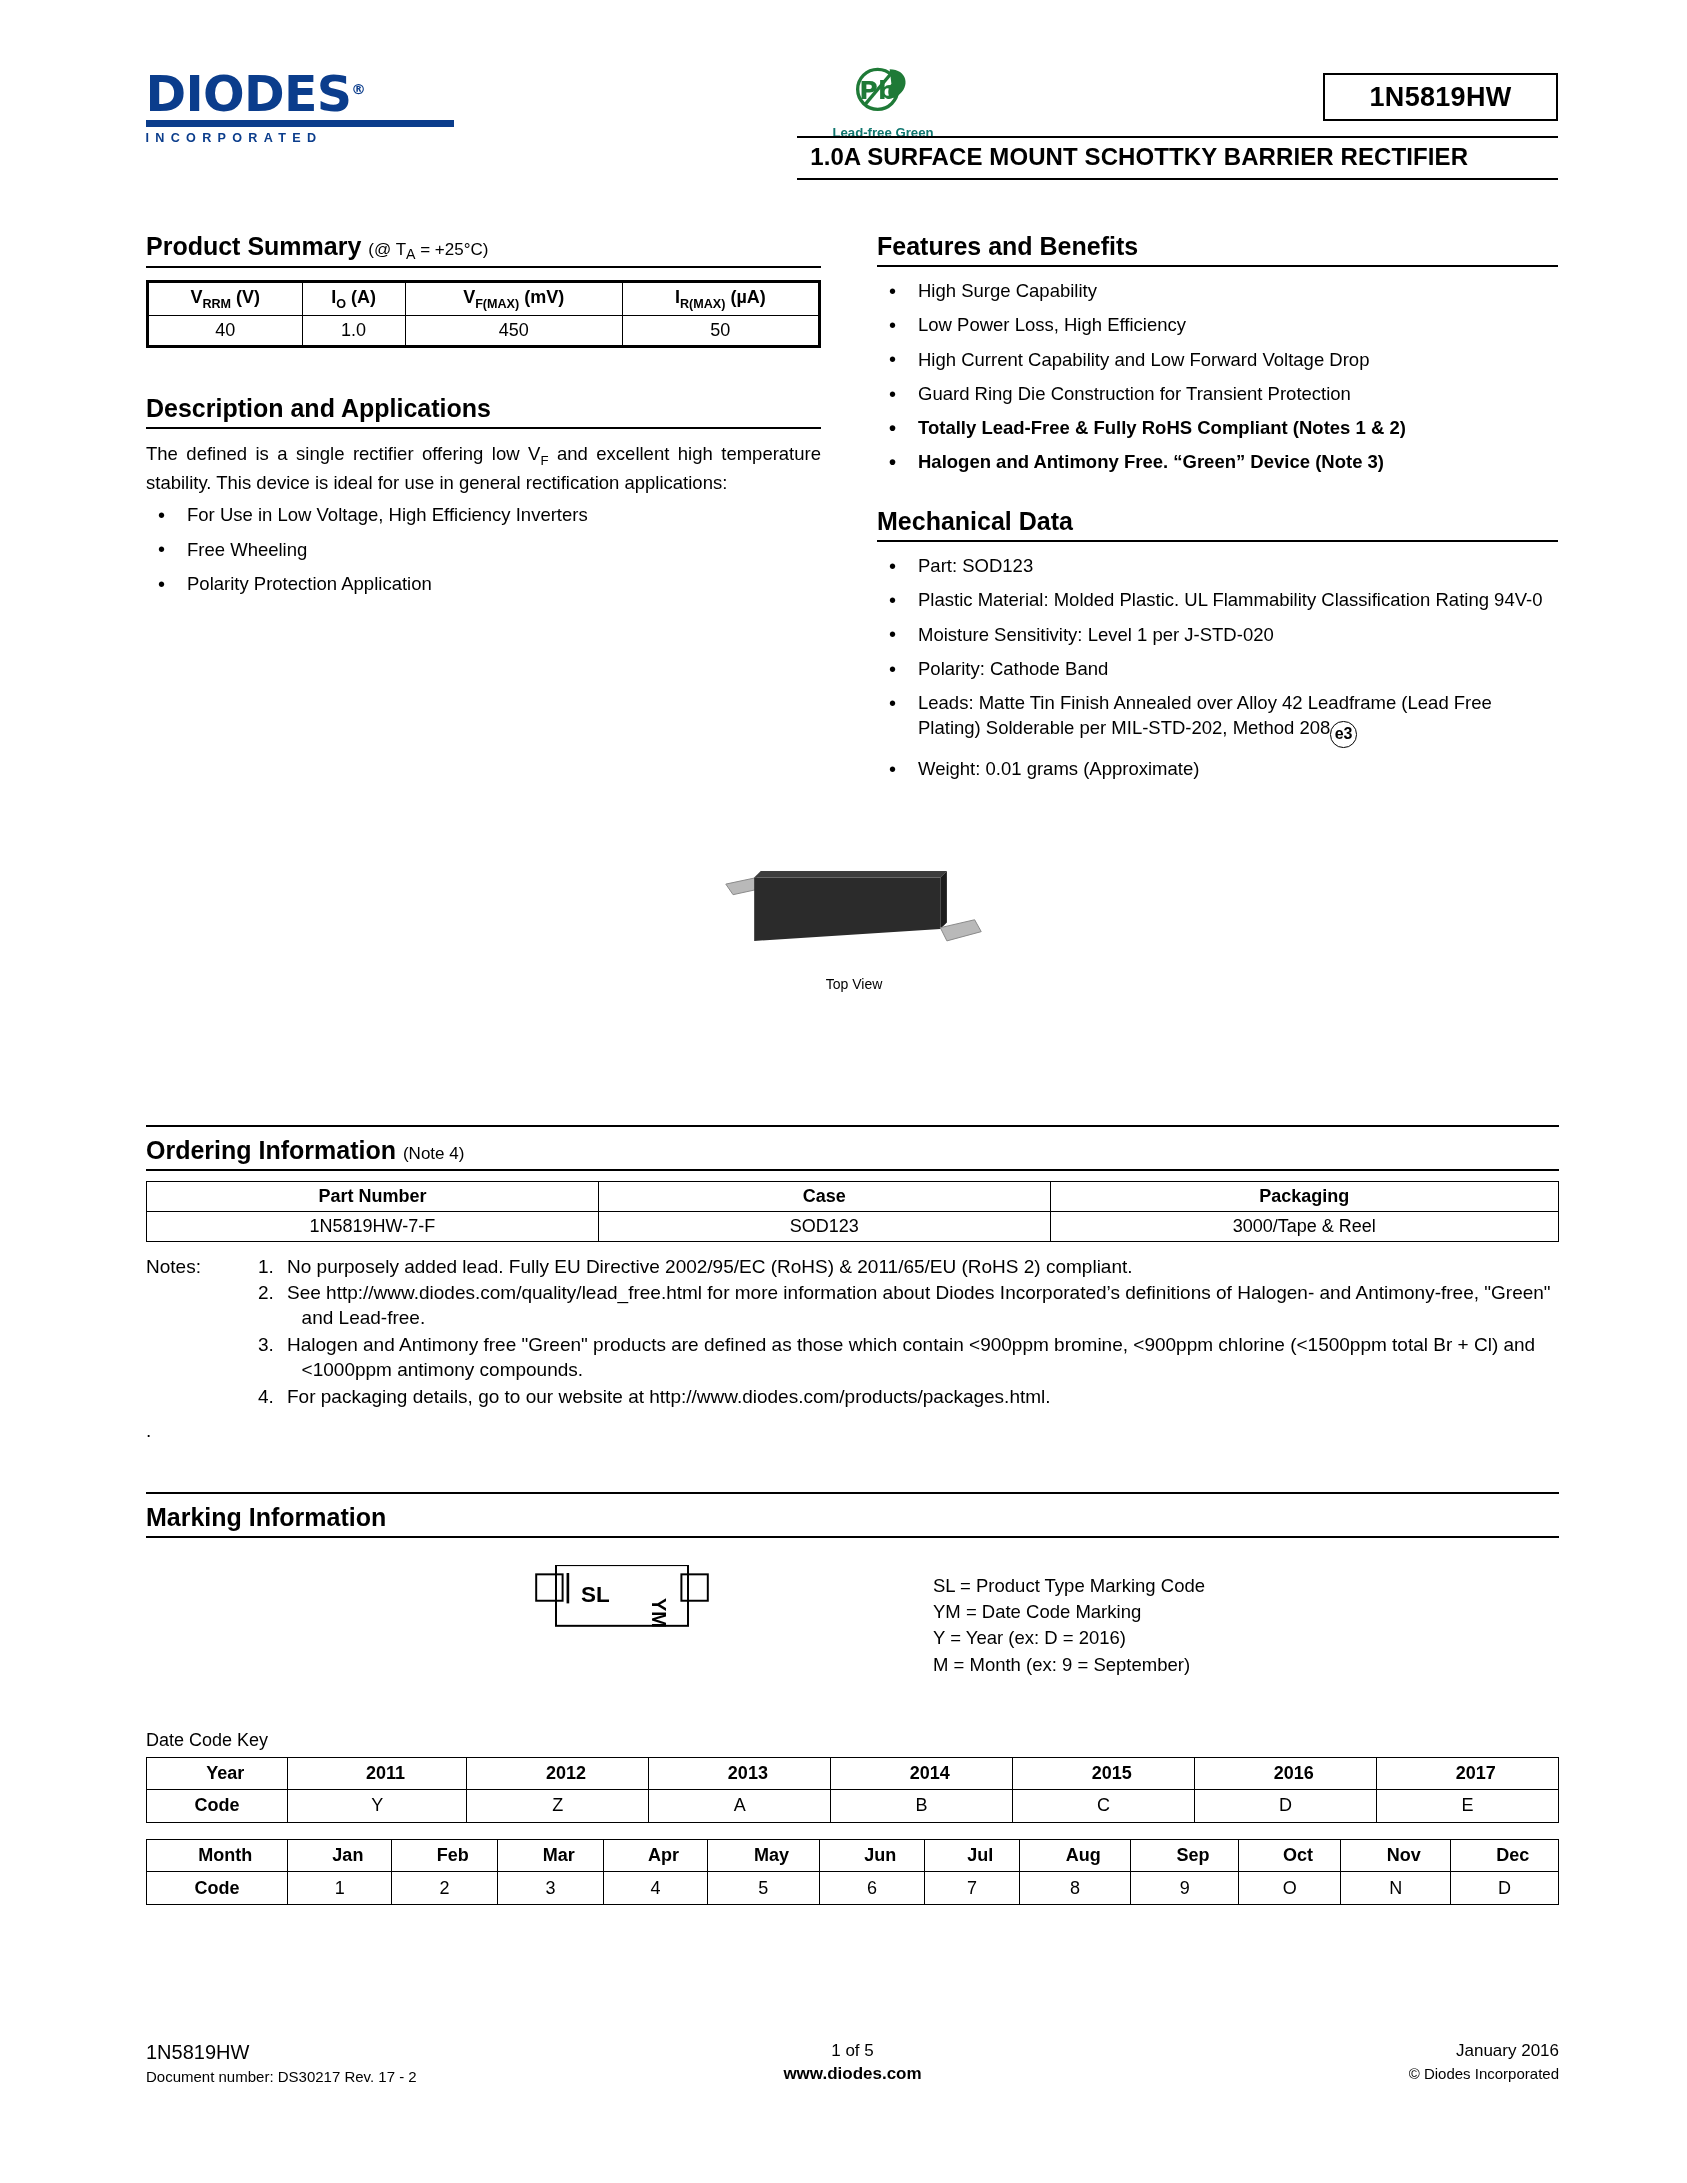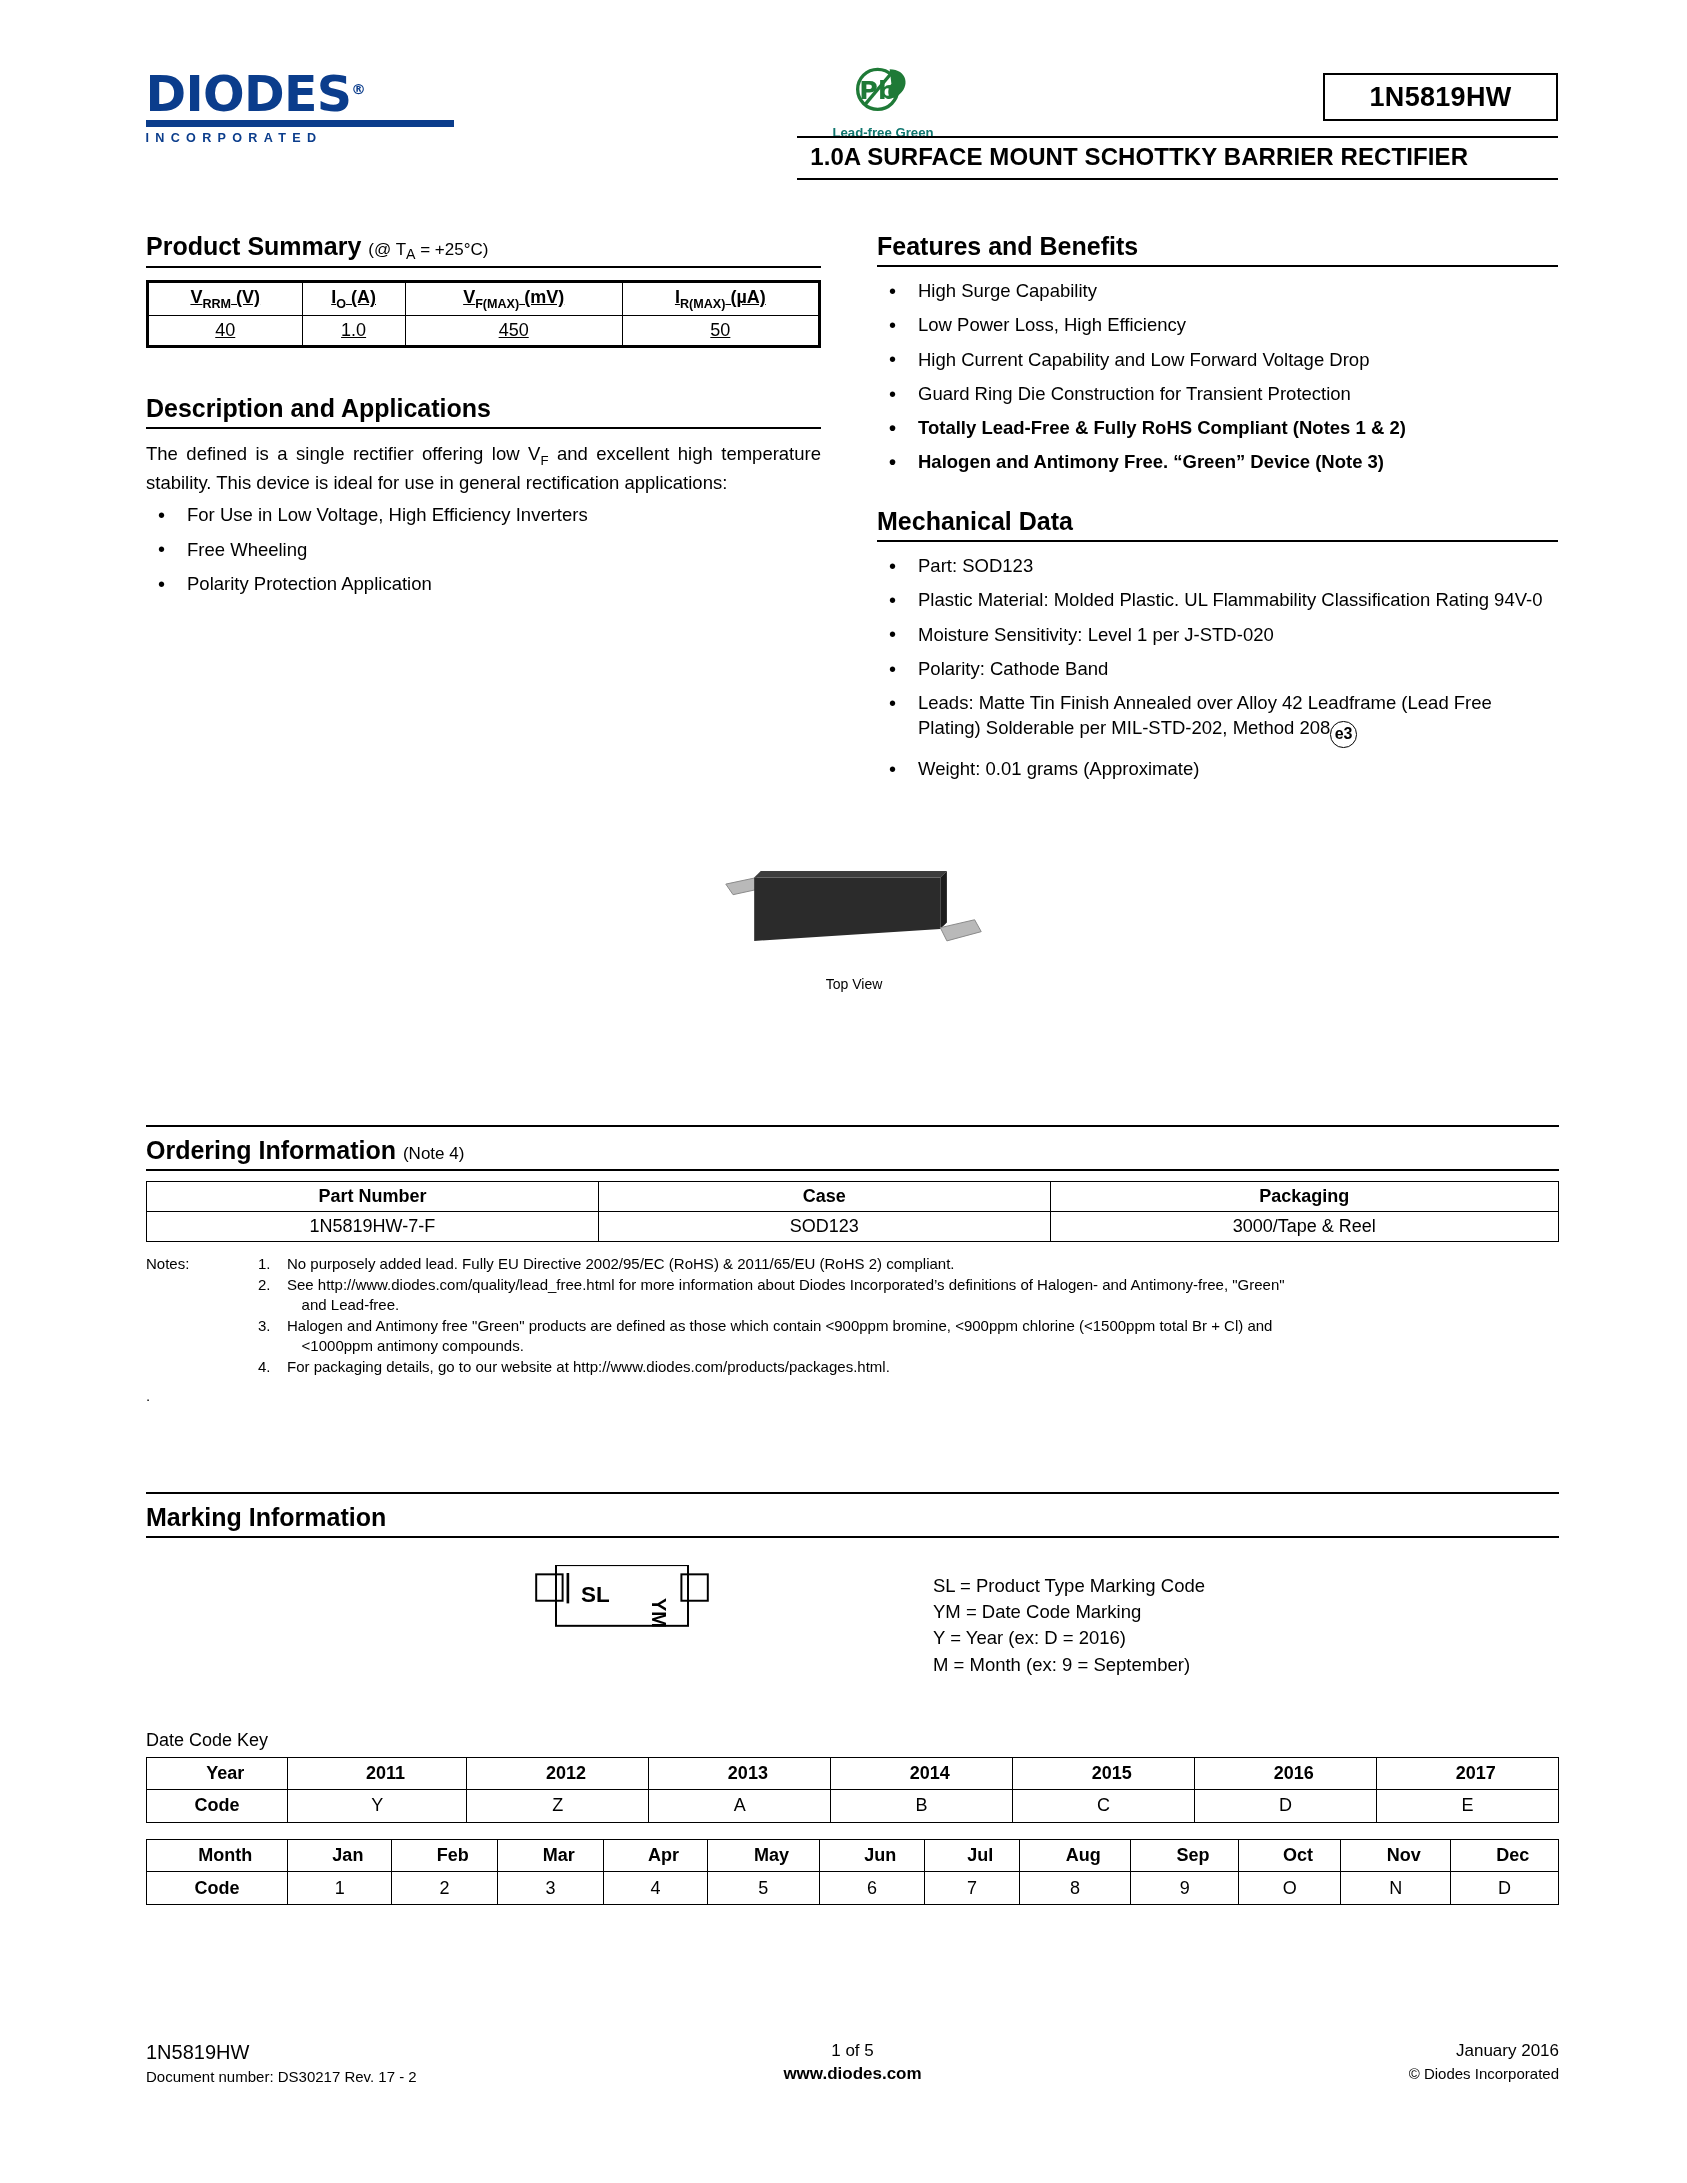--- a/index.html
+++ b/index.html
@@ -83,21 +83,20 @@
   h2.sec {
     font-size: 25px; font-weight: bold; margin: 0;
     padding-bottom: 4px;
     border-bottom: 2px solid #000;
   }
   h2.sec .note { font-size: 17px; font-weight: normal; }
 
   table.grid {
     border-collapse: collapse; width: 100%; margin-top: 12px;
     font-size: 18px;
-    text-decoration: underline;
   }
   table.grid th, table.grid td {
     border: 1.3px solid #000; text-align: center; padding: 4px 2.6px;
   }
   table.grid th { font-weight: bold; }
   table.grid sub { font-size: 12.6px; }
 
   .psum-wrap { border: 2px solid #000; margin-top: 12px; }
   .psum-wrap table { margin-top: 0; }
   .psum-wrap table.grid th, .psum-wrap table.grid td { border: 1.3px solid #000; }
@@ -139,21 +138,21 @@
   .ordering h2 { margin-top: 9.3px; }
   table.order {
     border-collapse: collapse; width: 100%; margin-top: 9.3px; font-size: 18px;
   }
   table.order th, table.order td {
     border: 1.3px solid #000; text-align: center; padding: 4px 2.6px;
   }
   table.order th { font-weight: bold; }
 
   .notes {
-    margin-top: 12px; font-size: 15px; line-height: 1.33;
+    margin-top: 12px; font-size: 19px; line-height: 1.33;
     position: relative; padding-left: 0px;
   }
   .notes .nlabel { position: absolute; left: 0; top: 0; }
   .notes ol {
     margin: 0 0 0 112px; padding: 0; list-style: none;
   }
   .notes ol li {
     position: relative; padding-left: 29px; margin-bottom: 1.3px;
   }
   .notes ol li .num { position: absolute; left: 0; top: 0; }

